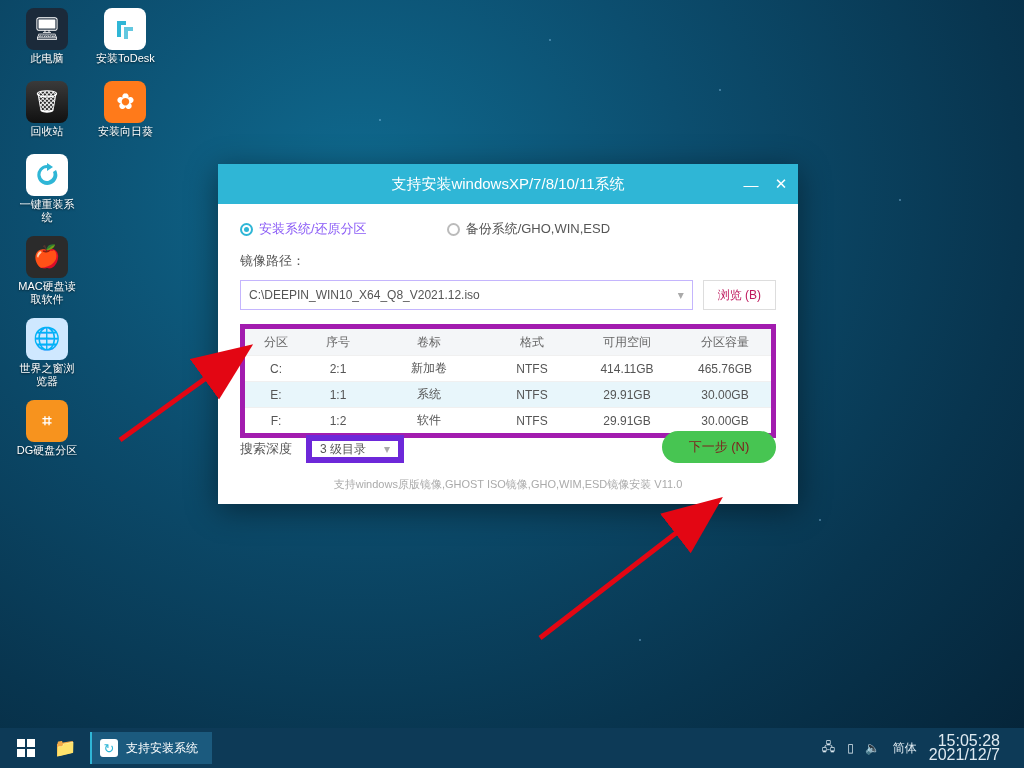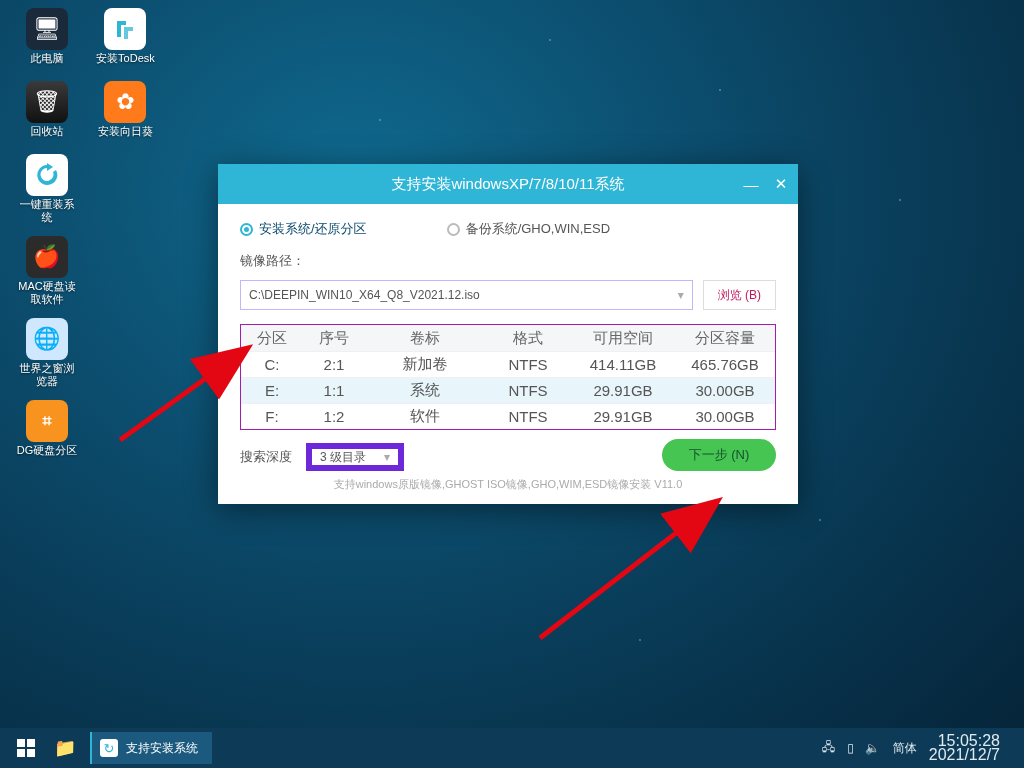--- a/index.html
+++ b/index.html
@@ -42,45 +42,45 @@
 .window { position: absolute; left: 218px; top: 164px; width: 580px; height: 340px; background: #fff; box-shadow: 0 6px 30px rgba(0,0,0,.45); }
 .titlebar { height: 40px; background: #2fb6d6; display: flex; align-items: center; justify-content: center; position: relative; color: #fff; font-size: 15px; }
 .titlebar .controls { position: absolute; right: 8px; top: 0; height: 40px; display: flex; align-items: center; gap: 12px; font-size: 15px; }
 .titlebar .controls span { cursor: pointer; width: 18px; text-align: center; }
 .wbody { padding: 16px 22px 10px 22px; color: #333; font-size: 13px; position: relative; height: calc(100% - 40px); }
 .opts { display: flex; gap: 80px; margin-bottom: 14px; font-size: 13px; }
 .opt { display: flex; align-items: center; gap: 6px; cursor: pointer; }
 .radio { width: 13px; height: 13px; border: 2px solid #bbb; border-radius: 50%; position: relative; }
 .radio.sel { border-color: #2fb6d6; }
 .radio.sel::after { content:""; position:absolute; inset:2px; background:#2fb6d6; border-radius:50%; }
-.opt.sel { color: #0c4a6e; }
+.opt.sel { color: #8b5cf6; }
 .pathlbl { margin-bottom: 10px; color: #555; }
 .pathrow { display: flex; gap: 10px; align-items: center; margin-bottom: 14px; }
 .pathbox { flex: 1; height: 30px; border: 1px solid #c4b5fd; display: flex; align-items: center; padding: 0 8px; font-family: Consolas, monospace; font-size: 12px; color: #555; position: relative; background:#fff; }
 .pathbox .chev { margin-left: auto; color: #aaa; }
 .btn { height: 30px; border: 1px solid #ddd; background: #fff; padding: 0 14px; font-size: 12px; color: #be185d; cursor: pointer; }
 
-.tbl { width: 100%; border: 1px solid #a21caf; font-size: 15px; }
+.tbl { width: 100%; border: 5px solid #a21caf; font-size: 12px; }
 .tbl .row { display: flex; height: 26px; align-items: center; }
 .tbl .hd { background: #f4f6f8; color: #666; }
 .tbl .row > div { text-align: center; padding: 0 4px; }
 .tbl .row > div:nth-child(1){width:62px;}
 .tbl .row > div:nth-child(2){width:62px;}
 .tbl .row > div:nth-child(3){width:120px;}
 .tbl .row > div:nth-child(4){width:86px;}
 .tbl .row > div:nth-child(5){width:104px;}
 .tbl .row > div:nth-child(6){flex:1;}
 .tbl .row.sel { background:#e8f6fb; }
 .tbl .body .row { border-top:1px solid #f0f0f0; color:#555; }
 
 .bottom { position: absolute; left: 22px; right: 22px; bottom: 12px; }
-.searchrow { display:flex; align-items:center; gap:14px; margin-bottom:6px; }
+.searchrow { display:flex; align-items:center; gap:14px; margin-bottom:14px; }
 .select { height:28px; border:6px solid #6d28d9; background:#fff; display:flex; align-items:center; padding:0 8px; gap:18px; font-size:12px; color:#555; cursor:pointer; }
 .select .chev { color:#aaa; }
-.nextbtn { position:absolute; right:0; top:-4px; height:32px; width:114px; background:#47c552; color:#14532d; border:none; border-radius:16px; font-size:13px; cursor:pointer; }
+.nextbtn { position:absolute; right:0; top:-4px; height:32px; width:114px; background:#47c552; color:#7f1d1d; border:none; border-radius:16px; font-size:13px; cursor:pointer; }
 .footnote { text-align:center; font-size:11px; color:#aaa; }
 
 
 .arrow { position:absolute; pointer-events:none; }
 
 
 .taskbar { position:absolute; left:0; right:0; bottom:0; height:40px; background:#0d3a57; display:flex; align-items:center; padding:0 6px; }
 .taskbar .start { width:40px; height:40px; display:flex; align-items:center; justify-content:center; cursor:pointer; }
 .taskbar .start svg{width:18px;height:18px;}
 .taskbar .tb-icon{width:40px;height:40px;display:flex;align-items:center;justify-content:center;cursor:pointer;}

